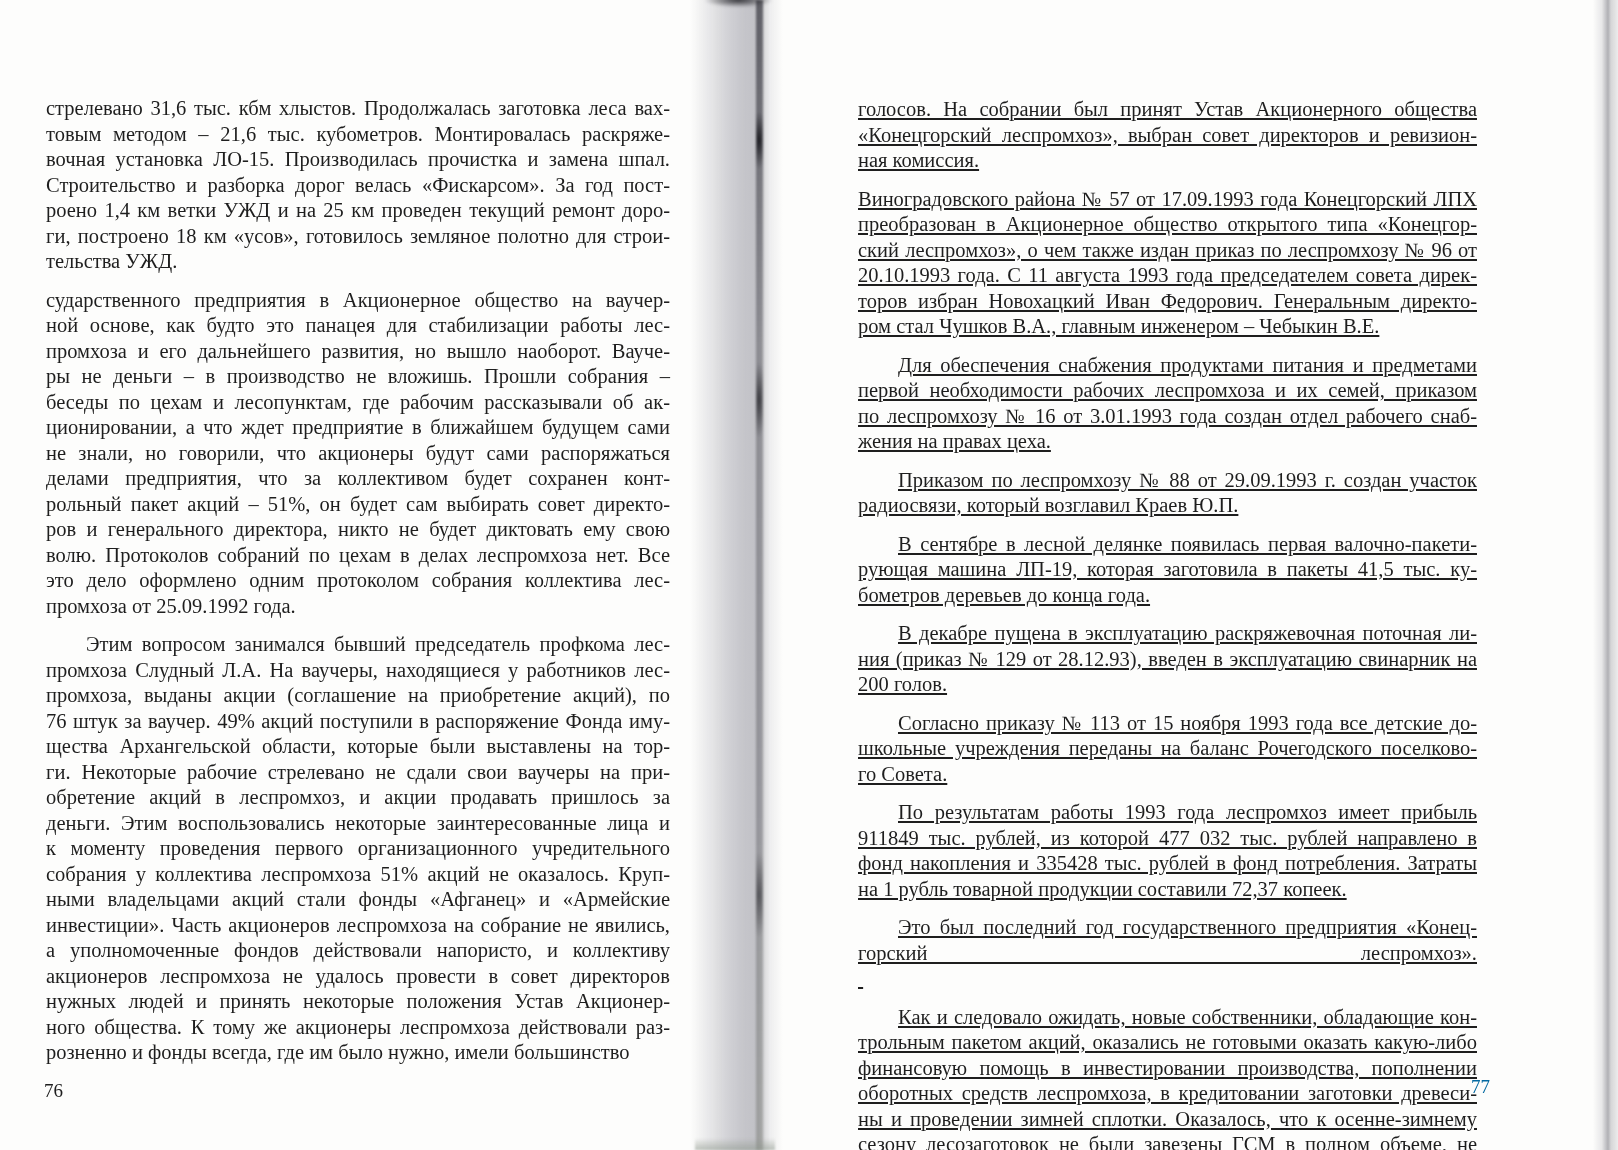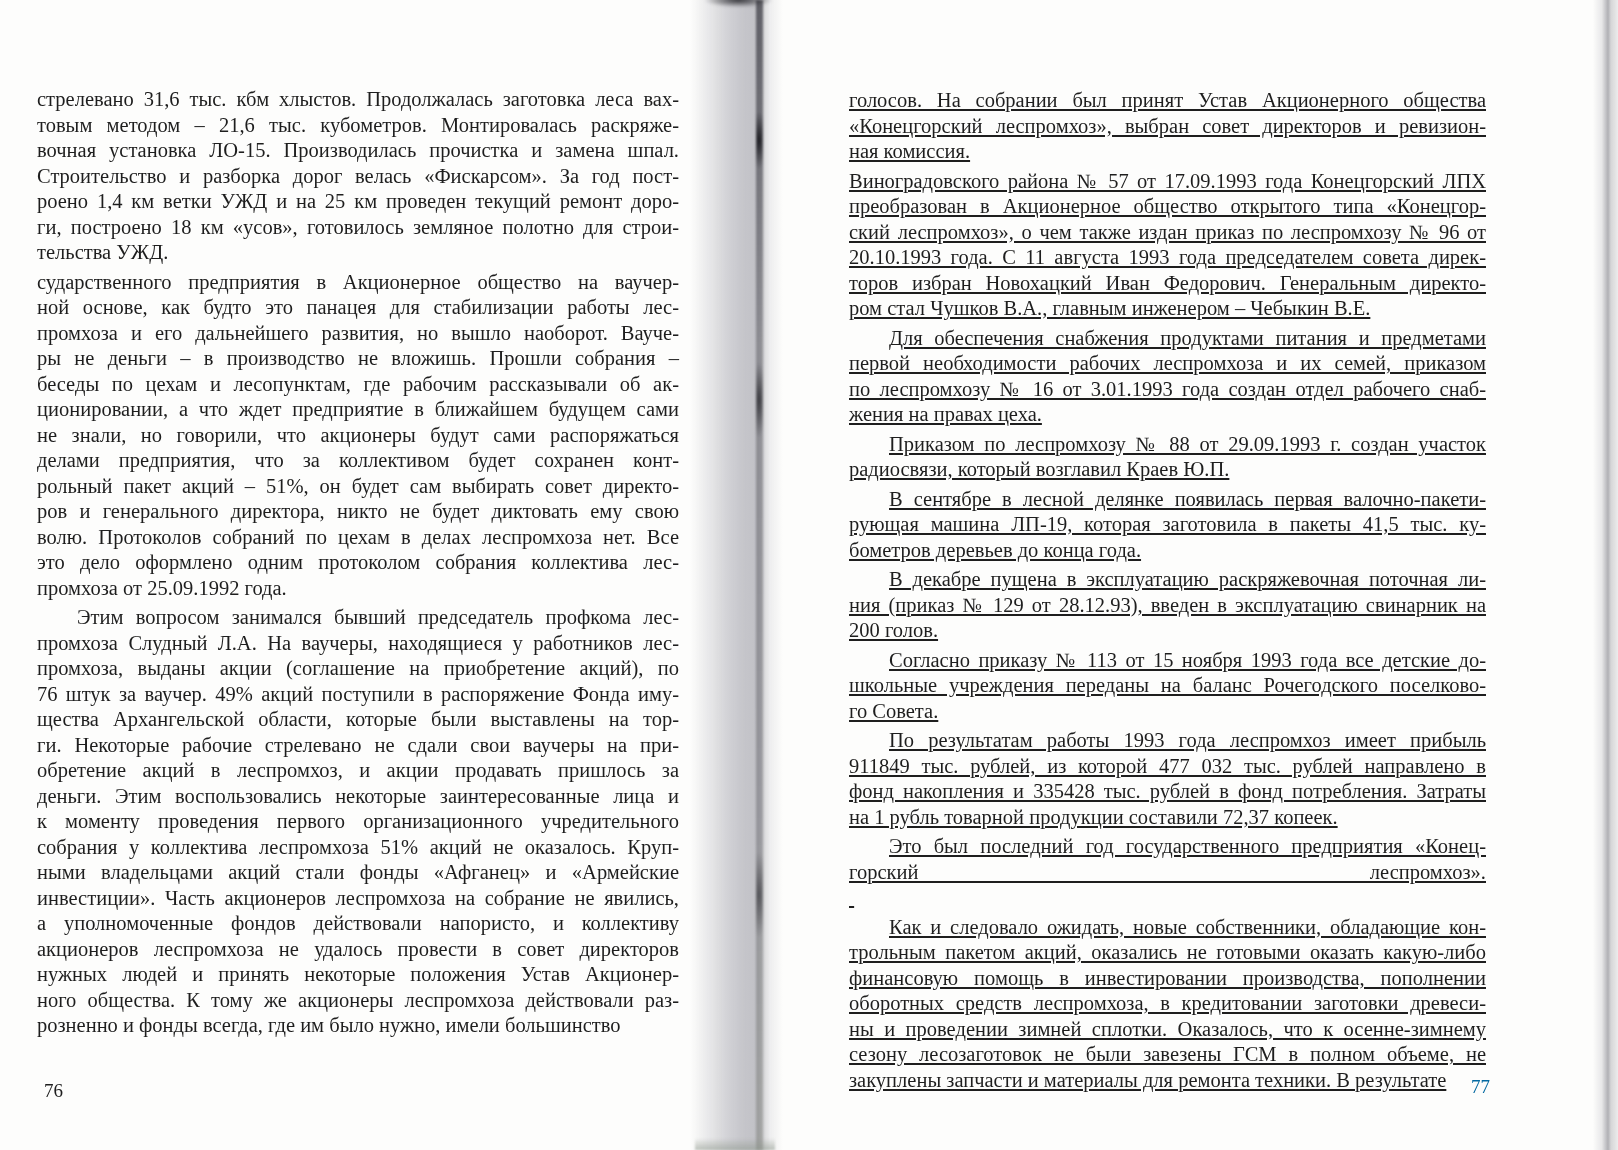--- a/index.html
+++ b/index.html
@@ -58,21 +58,21 @@
     filter:blur(0.6px);
   }
   
   .text-block{
     position:absolute;
     color:#1e1e1e;
     font-size:20.5px;
   }
   .tb-left{left:33px;top:83px;width:650px;}
   .tb-right{left:845px;top:84px;width:645px;}
-  .para{margin:4px;}
+  .para{margin:13px;}
   .line{
     height:25.5px;line-height:25.5px;
     text-align:justify;
     text-align-last:justify;
   }
   .line.last{text-align-last:left;}
   .para.indent .line.first{text-indent:40px;}
   .page-number{
     position:absolute;
     font-size:19px;color:#222;

